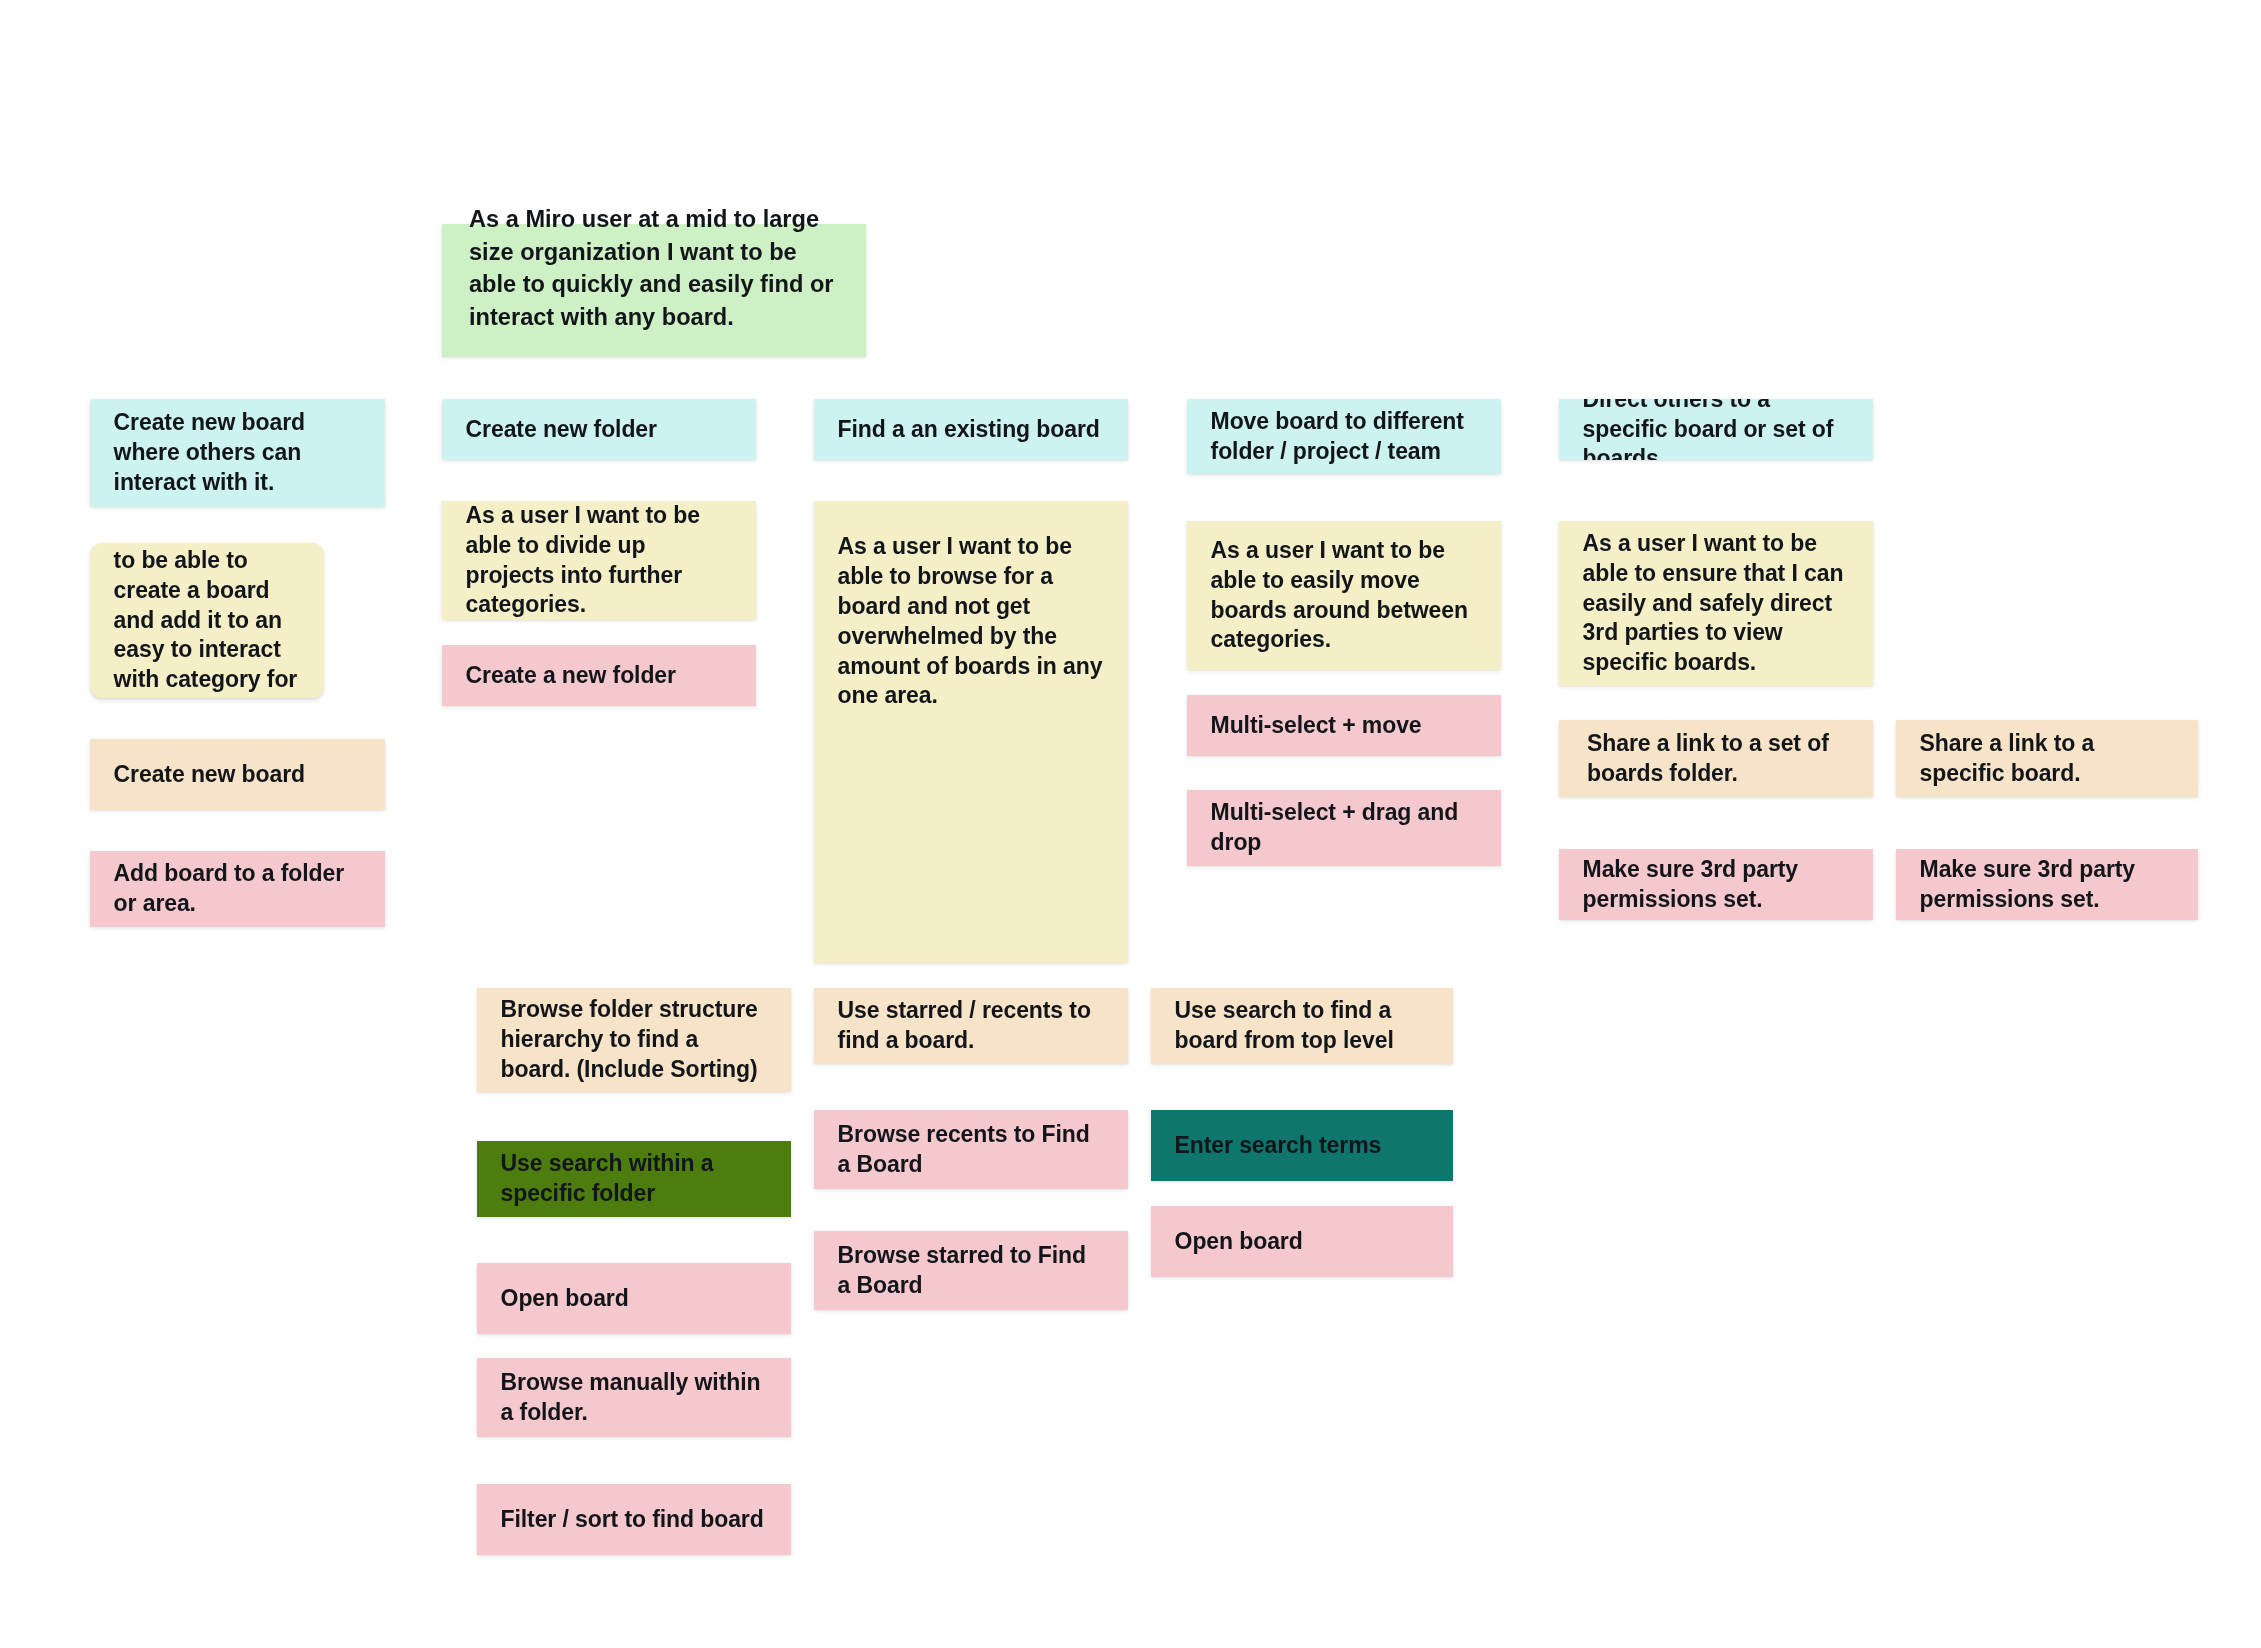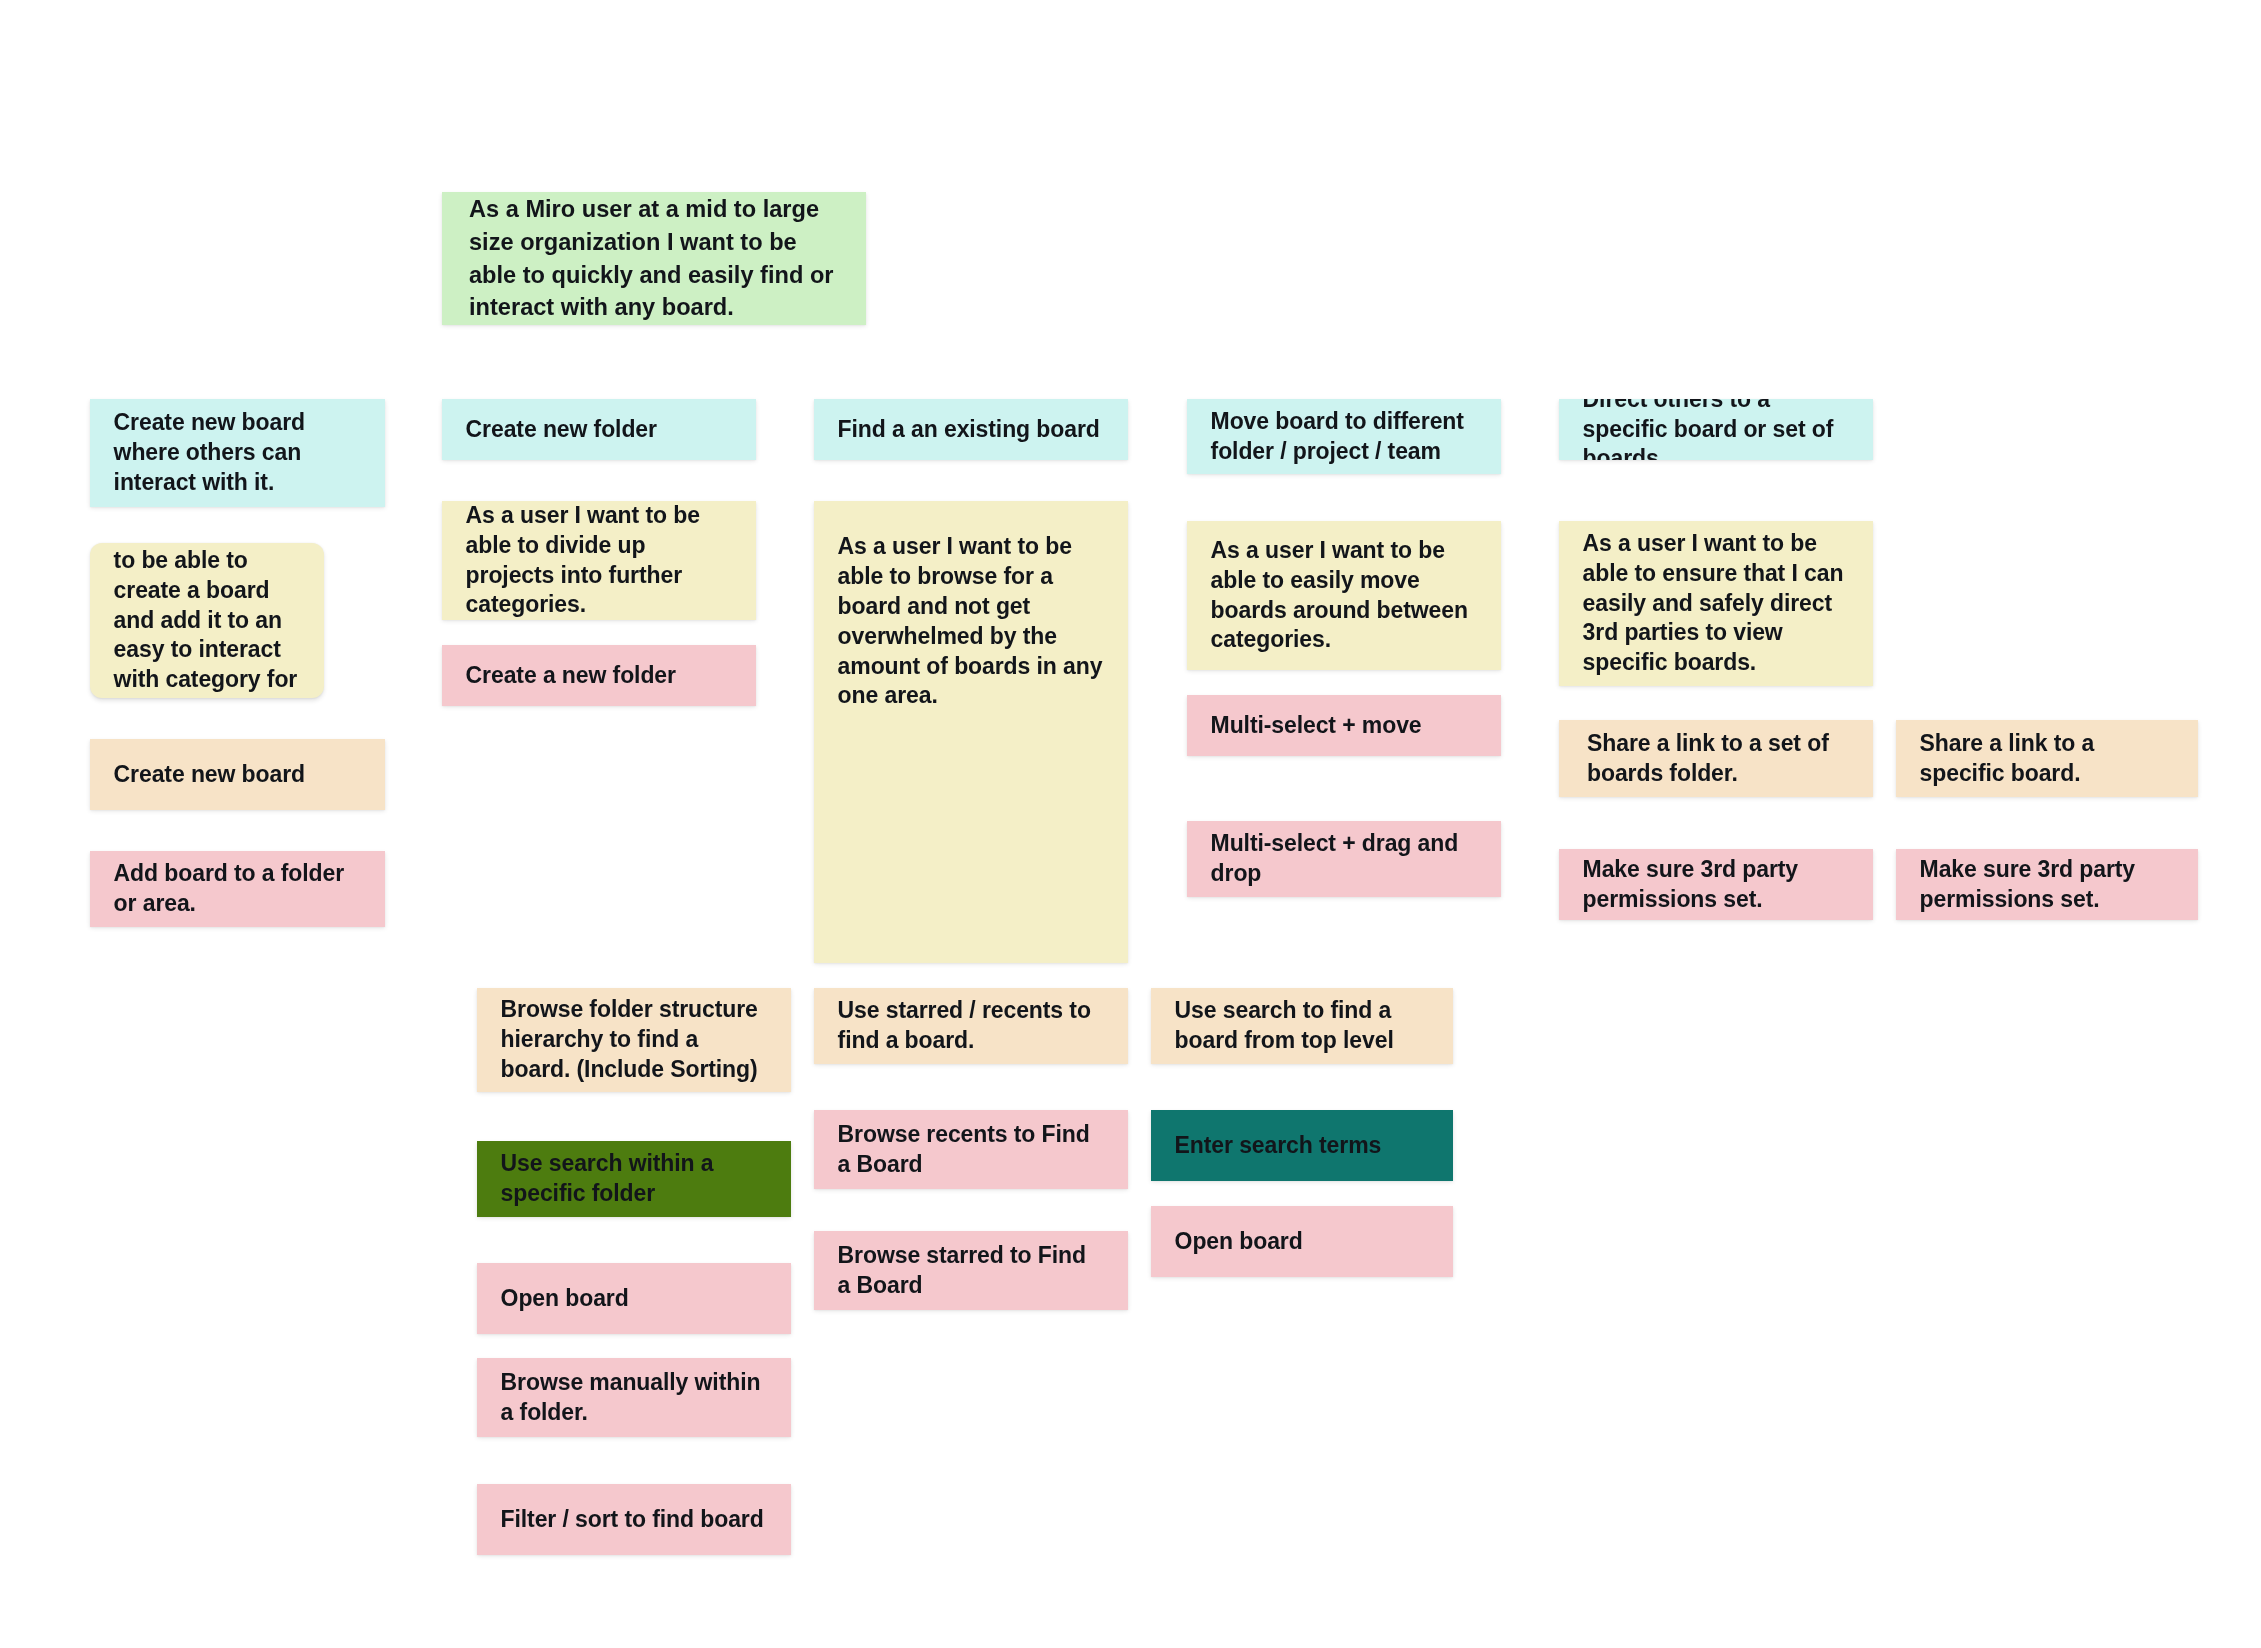--- a/index.html
+++ b/index.html
@@ -58,22 +58,23 @@
     font-weight: 700;
     color: #12151a;
     line-height: 1.38;
     white-space: pre-line;
   }
 
   .persona-card {
     position: absolute;
     box-shadow: 0 2.4px 4.7px rgba(0,0,0,0.10), 0 0.8px 1.6px rgba(0,0,0,0.06);
     display: flex;
-    align-items: center;
+    align-items: flex-end;
     padding: 23.6px 27px;
+    margin-top: 32px;
   }
   .persona-card .persona-text {
     font-size: 23.6px;
     font-weight: 700;
     color: #12151a;
     line-height: 1.38;
     white-space: pre-line;
   }
 </style>
 </head>
@@ -127,21 +128,21 @@
   </div>
 
   <div class="card size-md pad-md" style="left:1187px; top:521px; width:314px; height:149px; background:#F4EFC7; align-items:center;">
     <div class="card-text">As a user I want to be able to easily move boards around between categories.</div>
   </div>
 
   <div class="card size-md pad-md" style="left:1187px; top:695px; width:314px; height:61px; background:#F5C8CD; align-items:center;">
     <div class="card-text">Multi-select + move</div>
   </div>
 
-  <div class="card size-md pad-md" style="left:1187px; top:790px; width:314px; height:76px; background:#F5C8CD; align-items:center;margin-top:31px;">
+  <div class="card size-md pad-md" style="left:1187px; top:790px; width:314px; height:76px; background:#F5C8CD; align-items:center;">
     <div class="card-text">Multi-select + drag and drop</div>
   </div>
 
   <div class="card size-md pad-md" style="left:1559px; top:399px; width:314px; height:61px; background:#CDF3F0; align-items:center;">
     <div class="card-text">Direct others to a specific board or set of boards.</div>
   </div>
 
   <div class="card size-md pad-md" style="left:1559px; top:521px; width:314px; height:165px; background:#F4EFC7; align-items:center;">
     <div class="card-text">As a user I want to be able to ensure that I can easily and safely direct 3rd parties to view specific boards.</div>
   </div>

